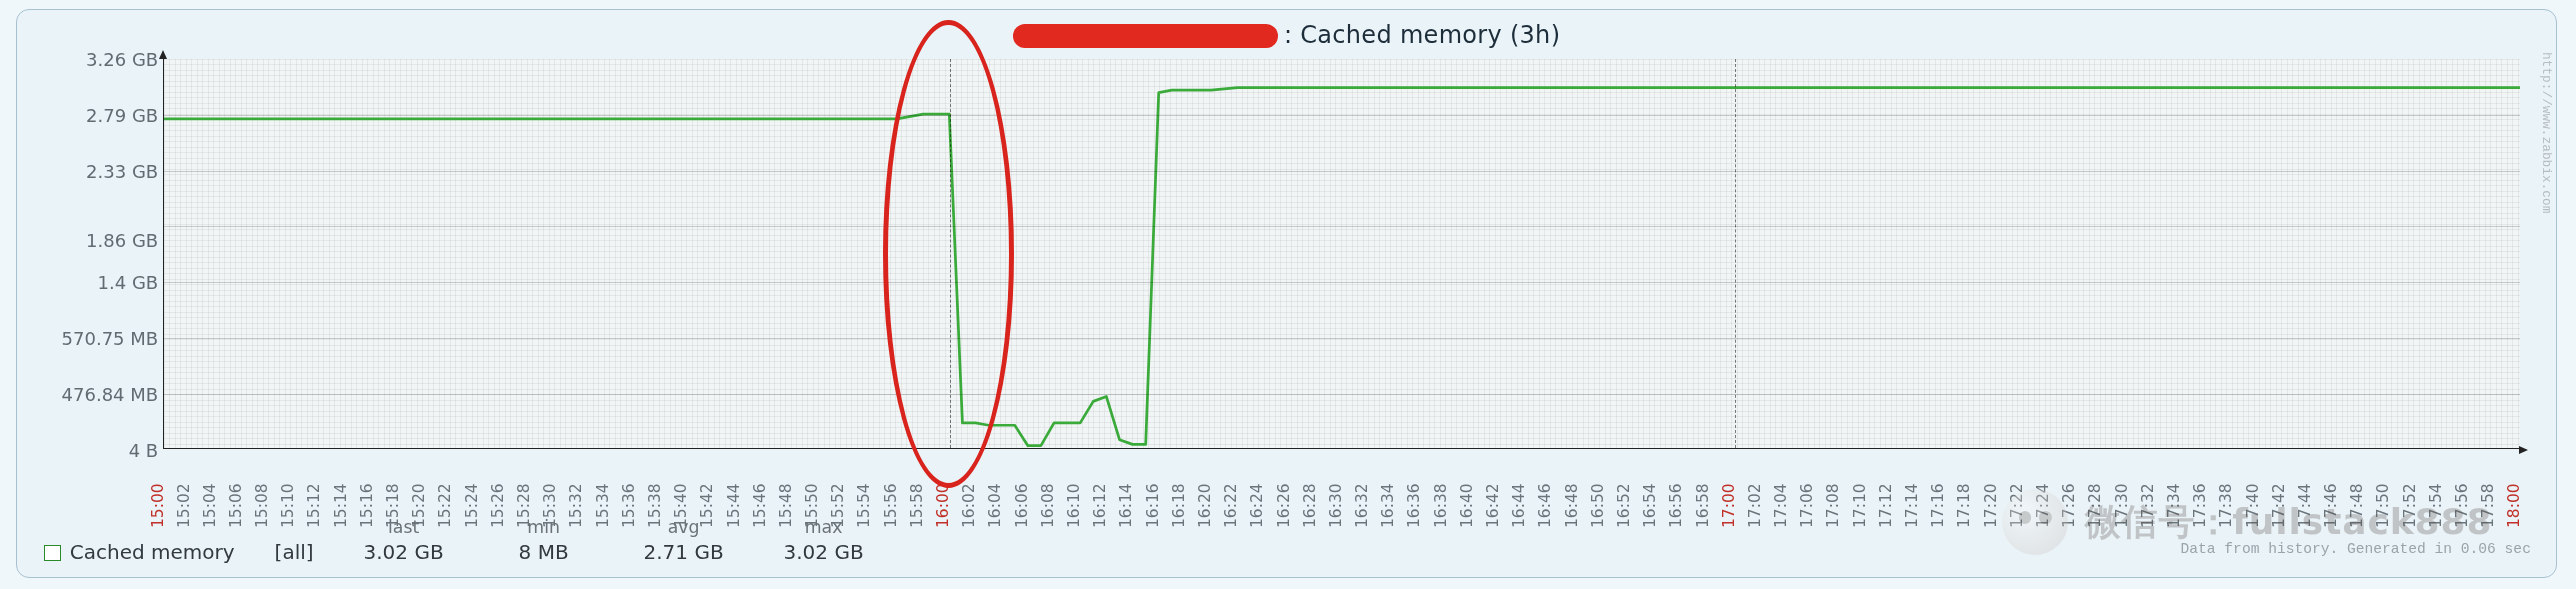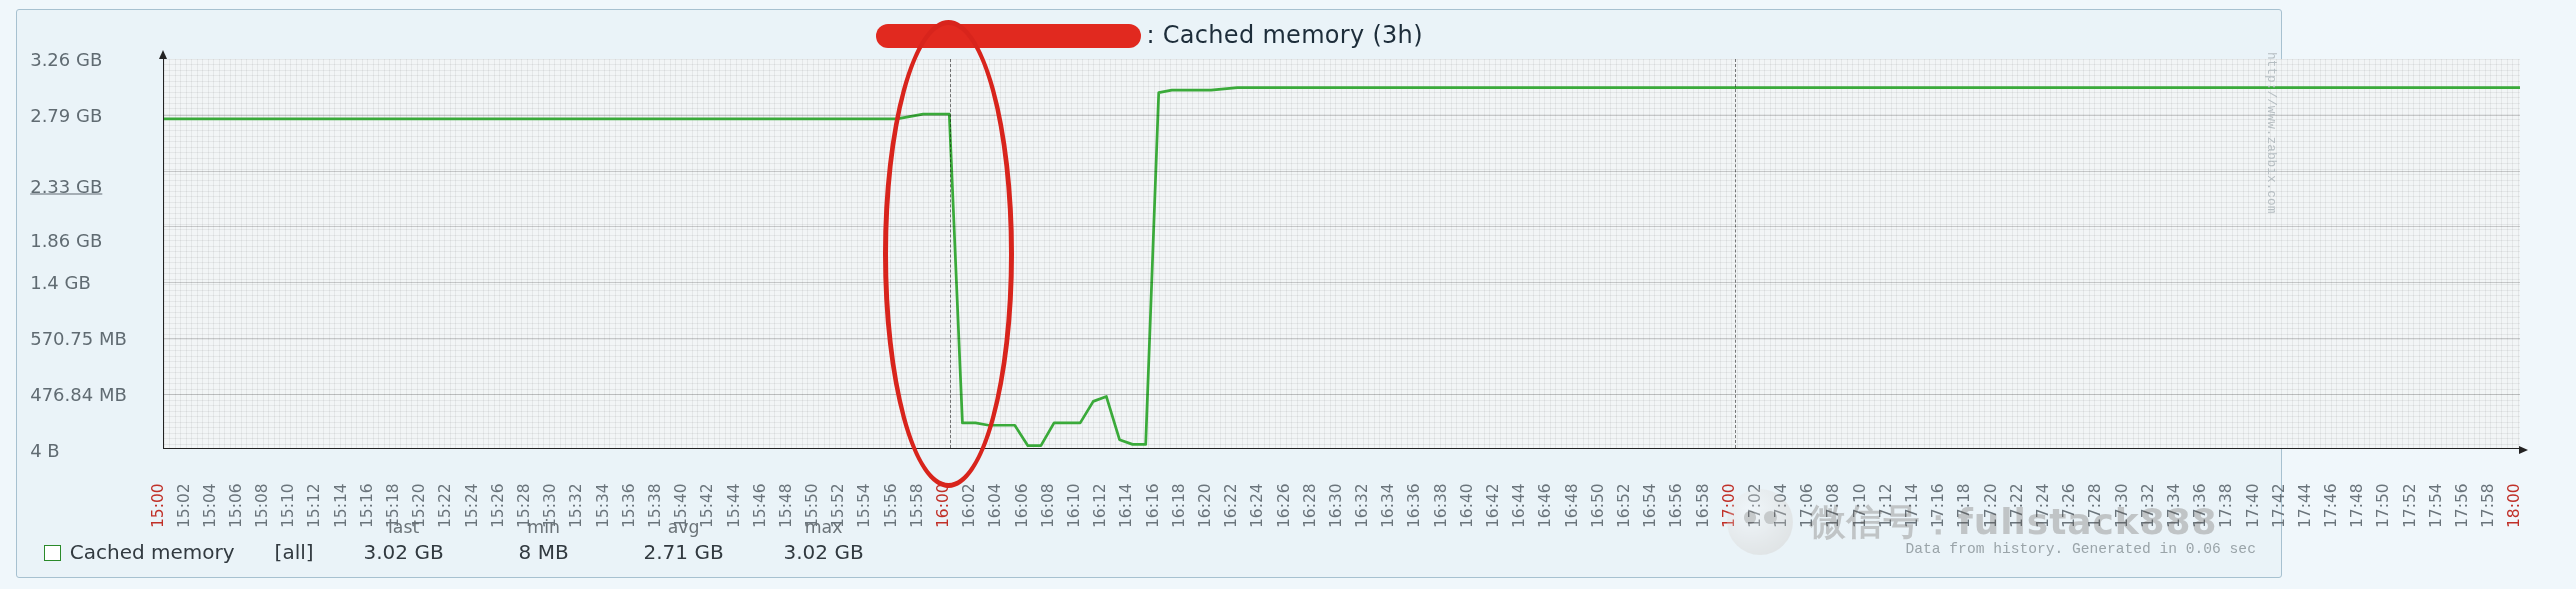--- a/index.html
+++ b/index.html
@@ -7,24 +7,24 @@
     margin: 0; padding: 0;
     width: 2576px; height: 589px;
     font-family: "DejaVu Sans", Arial, sans-serif;
     background: #f0f7fb;
     color: #202020;
     position: relative;
   }
   .frame {
     position: absolute;
     left: 16.4px; top: 9px;
-    width: 2266px; height: 569px;
+    width: 2541px; height: 569px;
     background: #eaf3f8;
     border: 1.8px solid #a7c1d0;
-    border-radius: 3px;
+    border-radius: 13px;
   }
   .title {
     position: absolute;
     top: 11px; left: 0; width: 100%;
     text-align: center;
     font-size: 24px;
     color: #1d2d3a;
     letter-spacing: 0.3px;
   }
   .title .redact {
@@ -62,20 +62,21 @@
     border-left: 4.6px solid transparent;
     border-right: 4.6px solid transparent;
   }
   .hgrid { position: absolute; left: 0; width: 100%; height: 0;
     border-top: 0.9px solid rgba(0,0,0,.18); }
   .vgrid-hour { position: absolute; top: 0; bottom: 0; width: 0;
     border-left: 0.9px dashed rgba(0,0,0,.5); }
   .ylab {
     position: absolute;
     width: 128px; left: 12.8px;
+    text-align: right;
     font-size: 18px;
     color: #606b72;
     transform: translateY(-50%);
   }
   .xlabels { position: absolute; left: 146px; top: 445px; width: 2357px; height: 73px; }
   .xlab {
     position: absolute;
     bottom: 0;
     transform-origin: 0 100%;
     transform: rotate(-90deg) translate(0, 7.3px);
@@ -276,18 +277,18 @@
 
   <div class="watermark">
     <span class="wm-icon"></span>
     <span class="wm-text">微信号：fullstack888</span>
   </div>
 <div class="ylab" style="top: 440px;">4 B</div>
     <div class="ylab" style="top: 384px;">476.84 MB</div>
     <div class="ylab" style="top: 328px;">570.75 MB</div>
     <div class="ylab" style="top: 272px;">1.4 GB</div>
     <div class="ylab" style="top: 230px;">1.86 GB</div>
-    <div class="ylab" style="top: 176px; text-decoration: underline;">2.33 GB</div>
+    <div class="ylab" style="top: 161px;">2.33 GB</div>
     <div class="ylab" style="top: 105px;">2.79 GB</div>
     <div class="ylab" style="top: 49px;">3.26 GB</div>
     <div class="oval" style="left: 866px; top: 10.2px; width: 131px; height: 468px;"></div>
   </div>
 
 
 </body></html>

